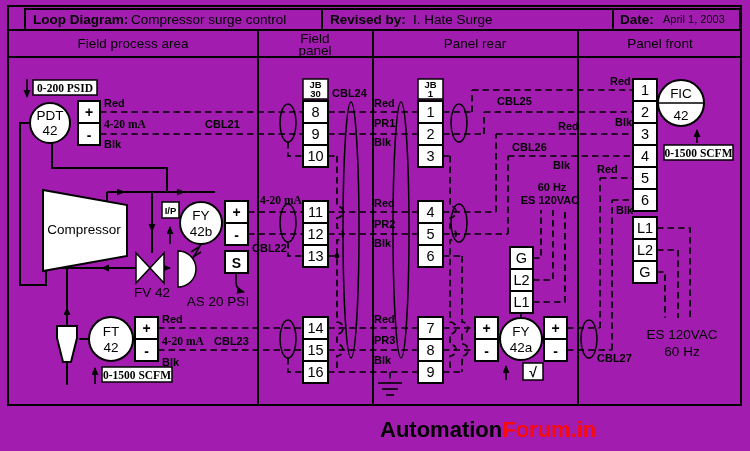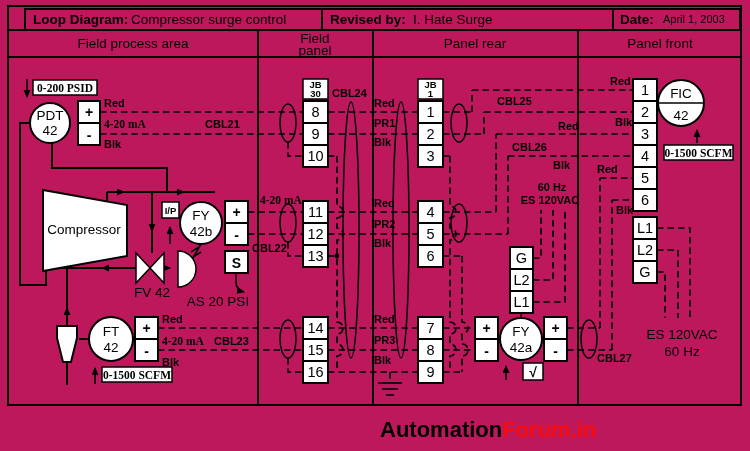--- a/index.html
+++ b/index.html
@@ -1,16 +1,16 @@
 <!DOCTYPE html>
 <html><head>
 <meta charset="utf-8">
 <style>
   html,body{margin:0;padding:0;background:#fff;}
-  .page{width:750px;height:451px;position:relative;background:#be185d;outline:1px solid #c9c9c9;}
+  .page{width:750px;height:451px;position:relative;background:#a21caf;outline:1px solid #c9c9c9;}
   svg{display:block;}
   text{font-family:"Liberation Sans",sans-serif;fill:#000;}
   .mid{text-anchor:middle;}
   .ttl{font-size:13.5px;font-weight:bold;}
   .tv{font-size:13.5px;}
   .tds{font-size:11px;}
   .hdr{font-size:13.5px;}
   .num{font-size:14.5px;}
   .tag{font-size:13.5px;}
   .pm{font-size:14px;font-weight:bold;}

